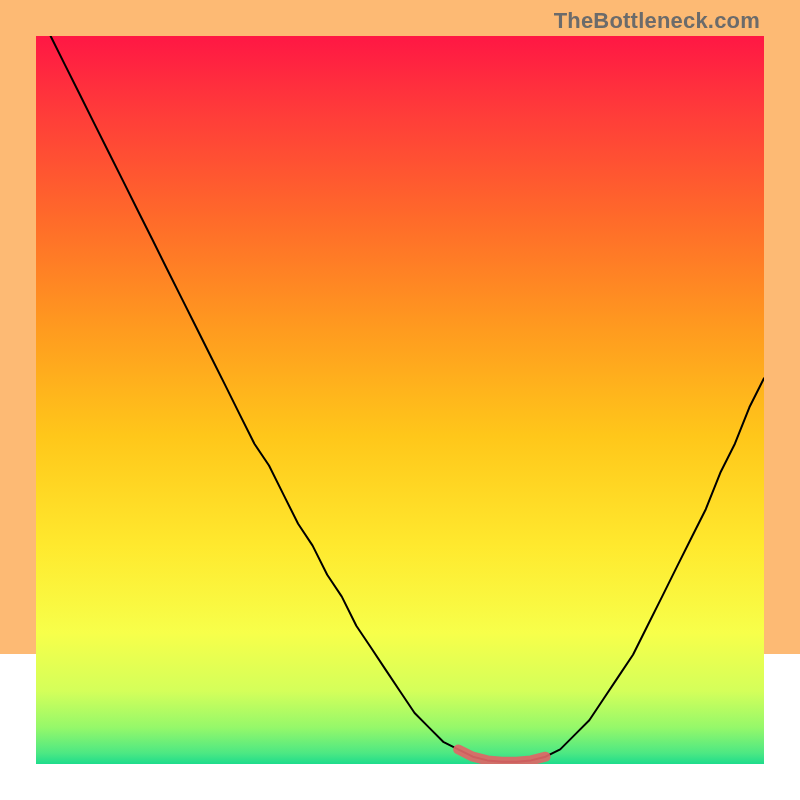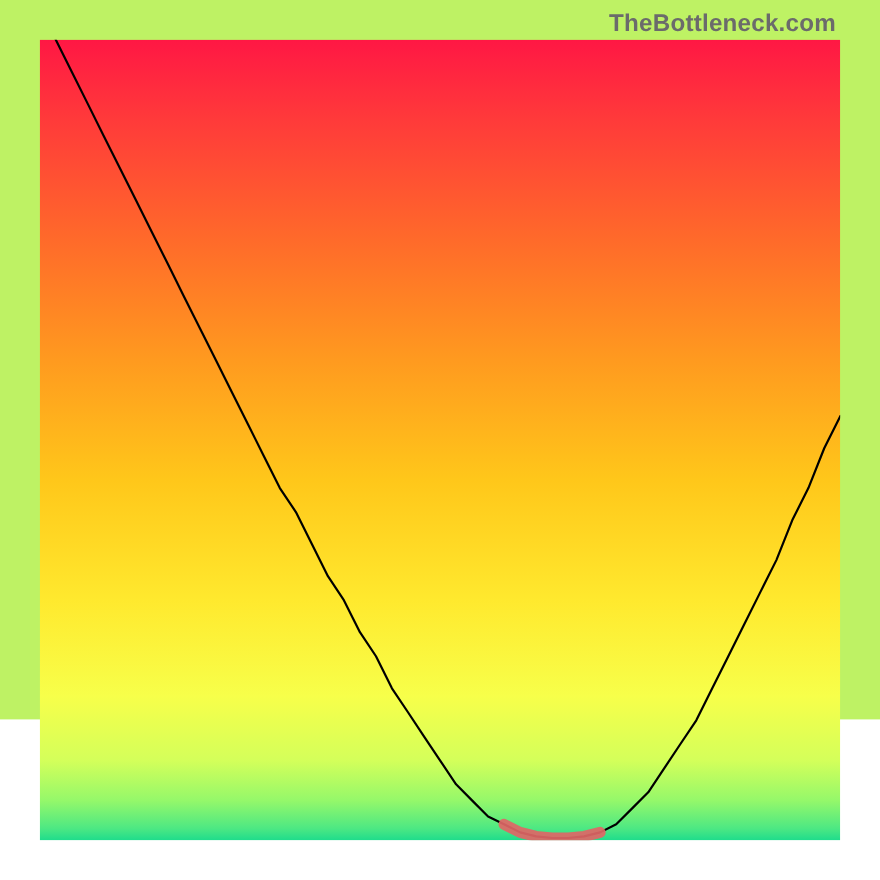--- a/index.html
+++ b/index.html
@@ -5,21 +5,21 @@
   html, body {
     margin: 0;
     padding: 0;
     width: 800px;
     height: 800px;
     overflow: hidden;
   }
   .outer {
     width: 800px;
     height: 654px;
-    background: #bef264;
+    background: #fdba74;
     position: relative;
     text-decoration: underline;
   }
   .plot-area {
     position: absolute;
     left: 36px;
     top: 36px;
     width: 728px;
     height: 728px;
     overflow: hidden;

